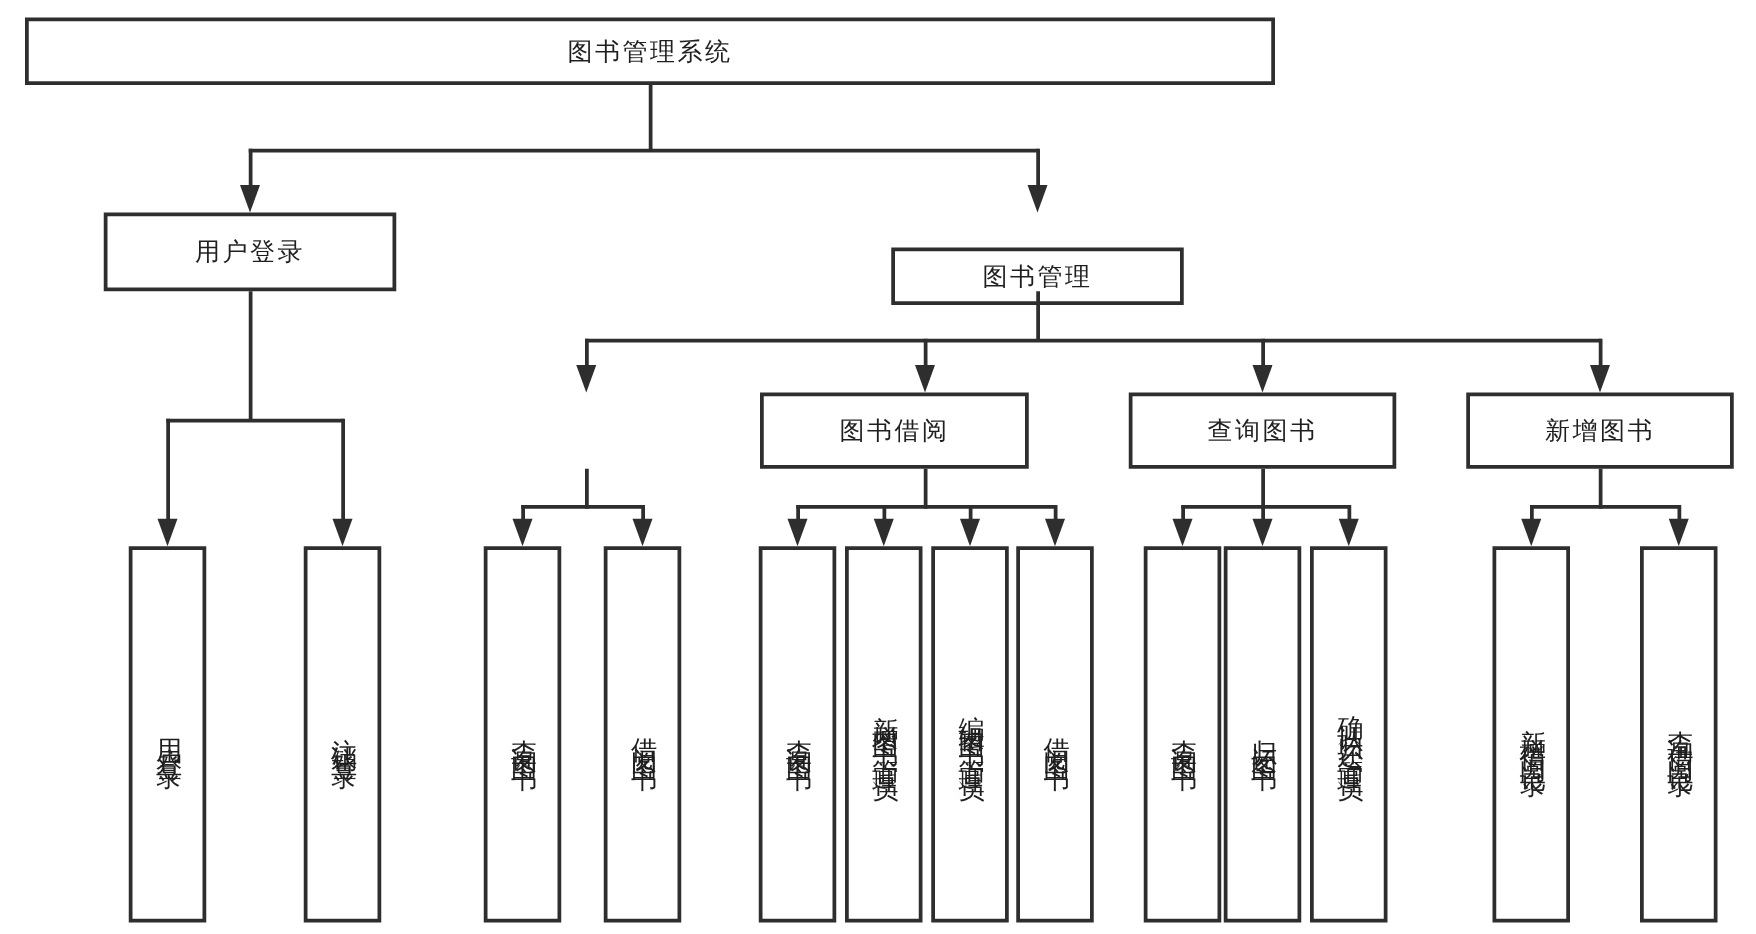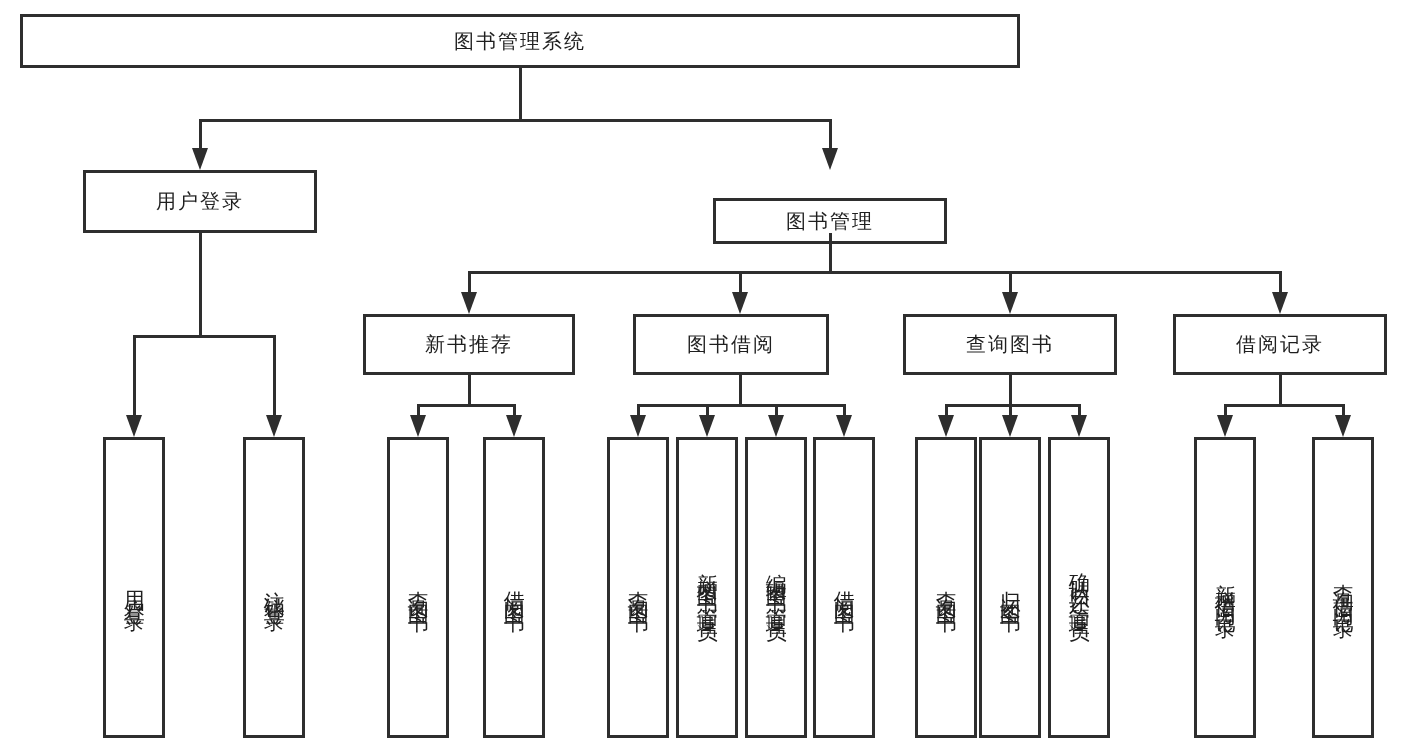--- a/index.html
+++ b/index.html
@@ -47,31 +47,28 @@
       <span>图书管理系统</span>
     </div>
 
   <div class="node" style="left:83px;top:170px;width:234px;height:63px;">
       <span>用户登录</span>
     </div>
   <div class="node" style="left:713px;top:170px;width:234px;height:46px;margin-top:28px;">
       <span>图书管理</span>
     </div>
 
-  <div class="node" style="left:363px;top:314px;width:212px;height:61px;">
-      <span>新书推荐</span>
-    </div>
-  <div class="node" style="left:633px;top:314px;width:196px;height:61px;text-align:right;">
+  <div class="node" style="left:608px;top:314px;width:215px;height:61px;text-align:right;">
       <span>图书借阅</span>
     </div>
   <div class="node" style="left:903px;top:314px;width:214px;height:61px;">
       <span>查询图书</span>
     </div>
   <div class="node" style="left:1173px;top:314px;width:214px;height:61px;">
-      <span>借阅记录</span>
+      <span>新增图书</span>
     </div>
 
   <div class="leaf" style="left:103px;">
       <span>用户登录</span>
     </div>
   <div class="leaf" style="left:243px;">
       <span>注销登录</span>
     </div>
 
   <div class="leaf" style="left:387px;">

